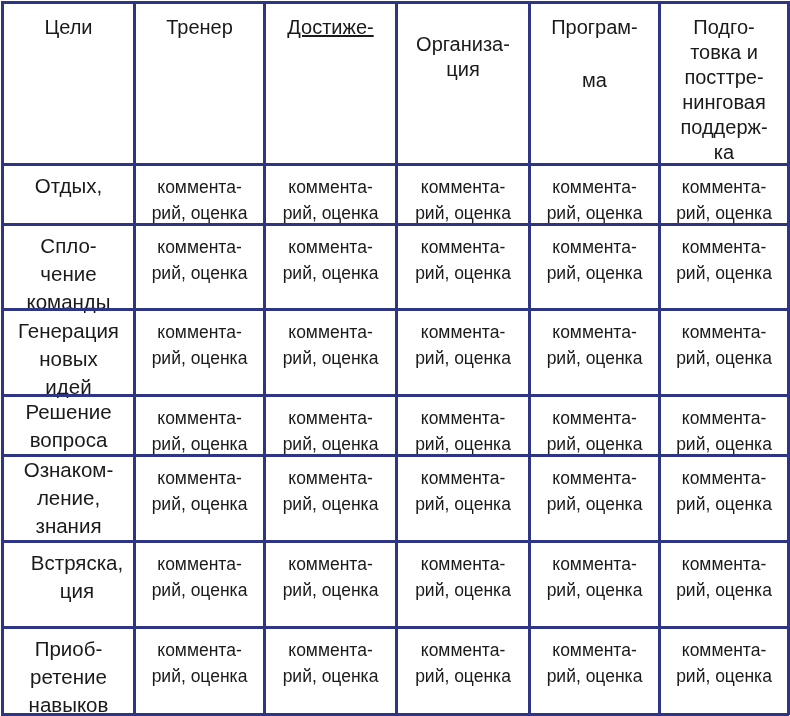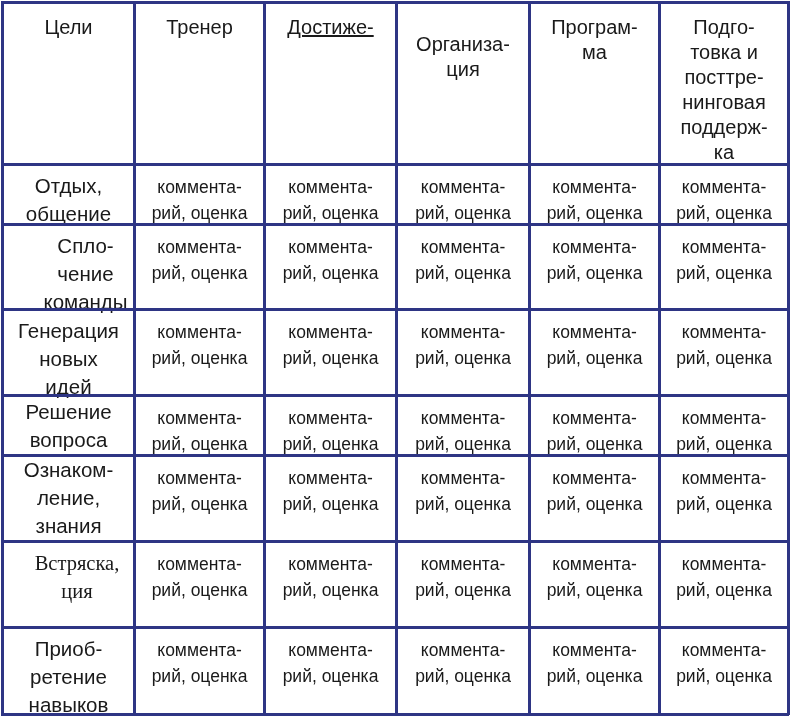--- a/index.html
+++ b/index.html
@@ -33,37 +33,36 @@
       <div class="cell hdr" style="left: 136px; top: 4px; width: 127px; height: 159px;">
         <span>Тренер</span>
       </div>
       <div class="cell hdr" style="left: 266px; top: 4px; width: 129px; height: 159px; text-decoration: underline;">
         <span>Достиже-</span>
       </div>
       <div class="cell hdr" style="left: 398px; top: 4px; width: 130px; height: 159px; margin-top: 17px;">
         <span>Организа-</span>
         <span>ция</span>
       </div>
-      <div class="cell hdr" style="left: 531px; top: 4px; width: 127px; height: 159px;">
+      <div class="cell hdr" style="left: 531px; top: 4px; width: 127px; height: 159px; gap: 28px;">
         <span>Програм-</span>
         <span>ма</span>
       </div>
       <div class="cell hdr" style="left: 661px; top: 4px; width: 126px; height: 159px;">
         <span>Подго-</span>
         <span>товка и</span>
         <span>посттре-</span>
         <span>нинговая</span>
         <span>поддерж-</span>
         <span>ка</span>
       </div>
     </div>
     <div style="position: absolute; left: 0px; top: 0px;">
       <div class="cell rowlbl" style="left: 4px; top: 166px; width: 129px; height: 57px;">
         <span>Отдых,</span>
-        <span>общение</span>
       </div>
       <div class="cell val" style="left: 136px; top: 166px; width: 127px; height: 57px;">
         <span>коммента-</span>
         <span>рий, оценка</span>
       </div>
       <div class="cell val" style="left: 266px; top: 166px; width: 129px; height: 57px;">
         <span>коммента-</span>
         <span>рий, оценка</span>
       </div>
       <div class="cell val" style="left: 398px; top: 166px; width: 130px; height: 57px;">
@@ -73,21 +72,21 @@
       <div class="cell val" style="left: 531px; top: 166px; width: 127px; height: 57px;">
         <span>коммента-</span>
         <span>рий, оценка</span>
       </div>
       <div class="cell val" style="left: 661px; top: 166px; width: 126px; height: 57px;">
         <span>коммента-</span>
         <span>рий, оценка</span>
       </div>
     </div>
     <div style="position: absolute; left: 0px; top: 0px;">
-      <div class="cell rowlbl" style="left: 21px; top: 226px; width: 129px; height: 82px;">
+      <div class="cell rowlbl" style="left: 4px; top: 226px; width: 129px; height: 82px;">
         <span>Спло-</span>
         <span>чение</span>
         <span>команды</span>
       </div>
       <div class="cell val" style="left: 136px; top: 226px; width: 127px; height: 82px;">
         <span>коммента-</span>
         <span>рий, оценка</span>
       </div>
       <div class="cell val" style="left: 266px; top: 226px; width: 129px; height: 82px;">
         <span>коммента-</span>
@@ -180,21 +179,21 @@
       <div class="cell val" style="left: 531px; top: 457px; width: 127px; height: 83px;">
         <span>коммента-</span>
         <span>рий, оценка</span>
       </div>
       <div class="cell val" style="left: 661px; top: 457px; width: 126px; height: 83px;">
         <span>коммента-</span>
         <span>рий, оценка</span>
       </div>
     </div>
     <div style="position: absolute; left: 0px; top: 0px;">
-      <div class="cell rowlbl" style="left: 4px; top: 543px; width: 146px; height: 83px; font-family: Liberation Serif, serif;">
+      <div class="cell rowlbl" style="left: 4px; top: 543px; width: 146px; height: 83px;">
         <span>Встряска,</span>
         <span>ция</span>
       </div>
       <div class="cell val" style="left: 136px; top: 543px; width: 127px; height: 83px;">
         <span>коммента-</span>
         <span>рий, оценка</span>
       </div>
       <div class="cell val" style="left: 266px; top: 543px; width: 129px; height: 83px;">
         <span>коммента-</span>
         <span>рий, оценка</span>

